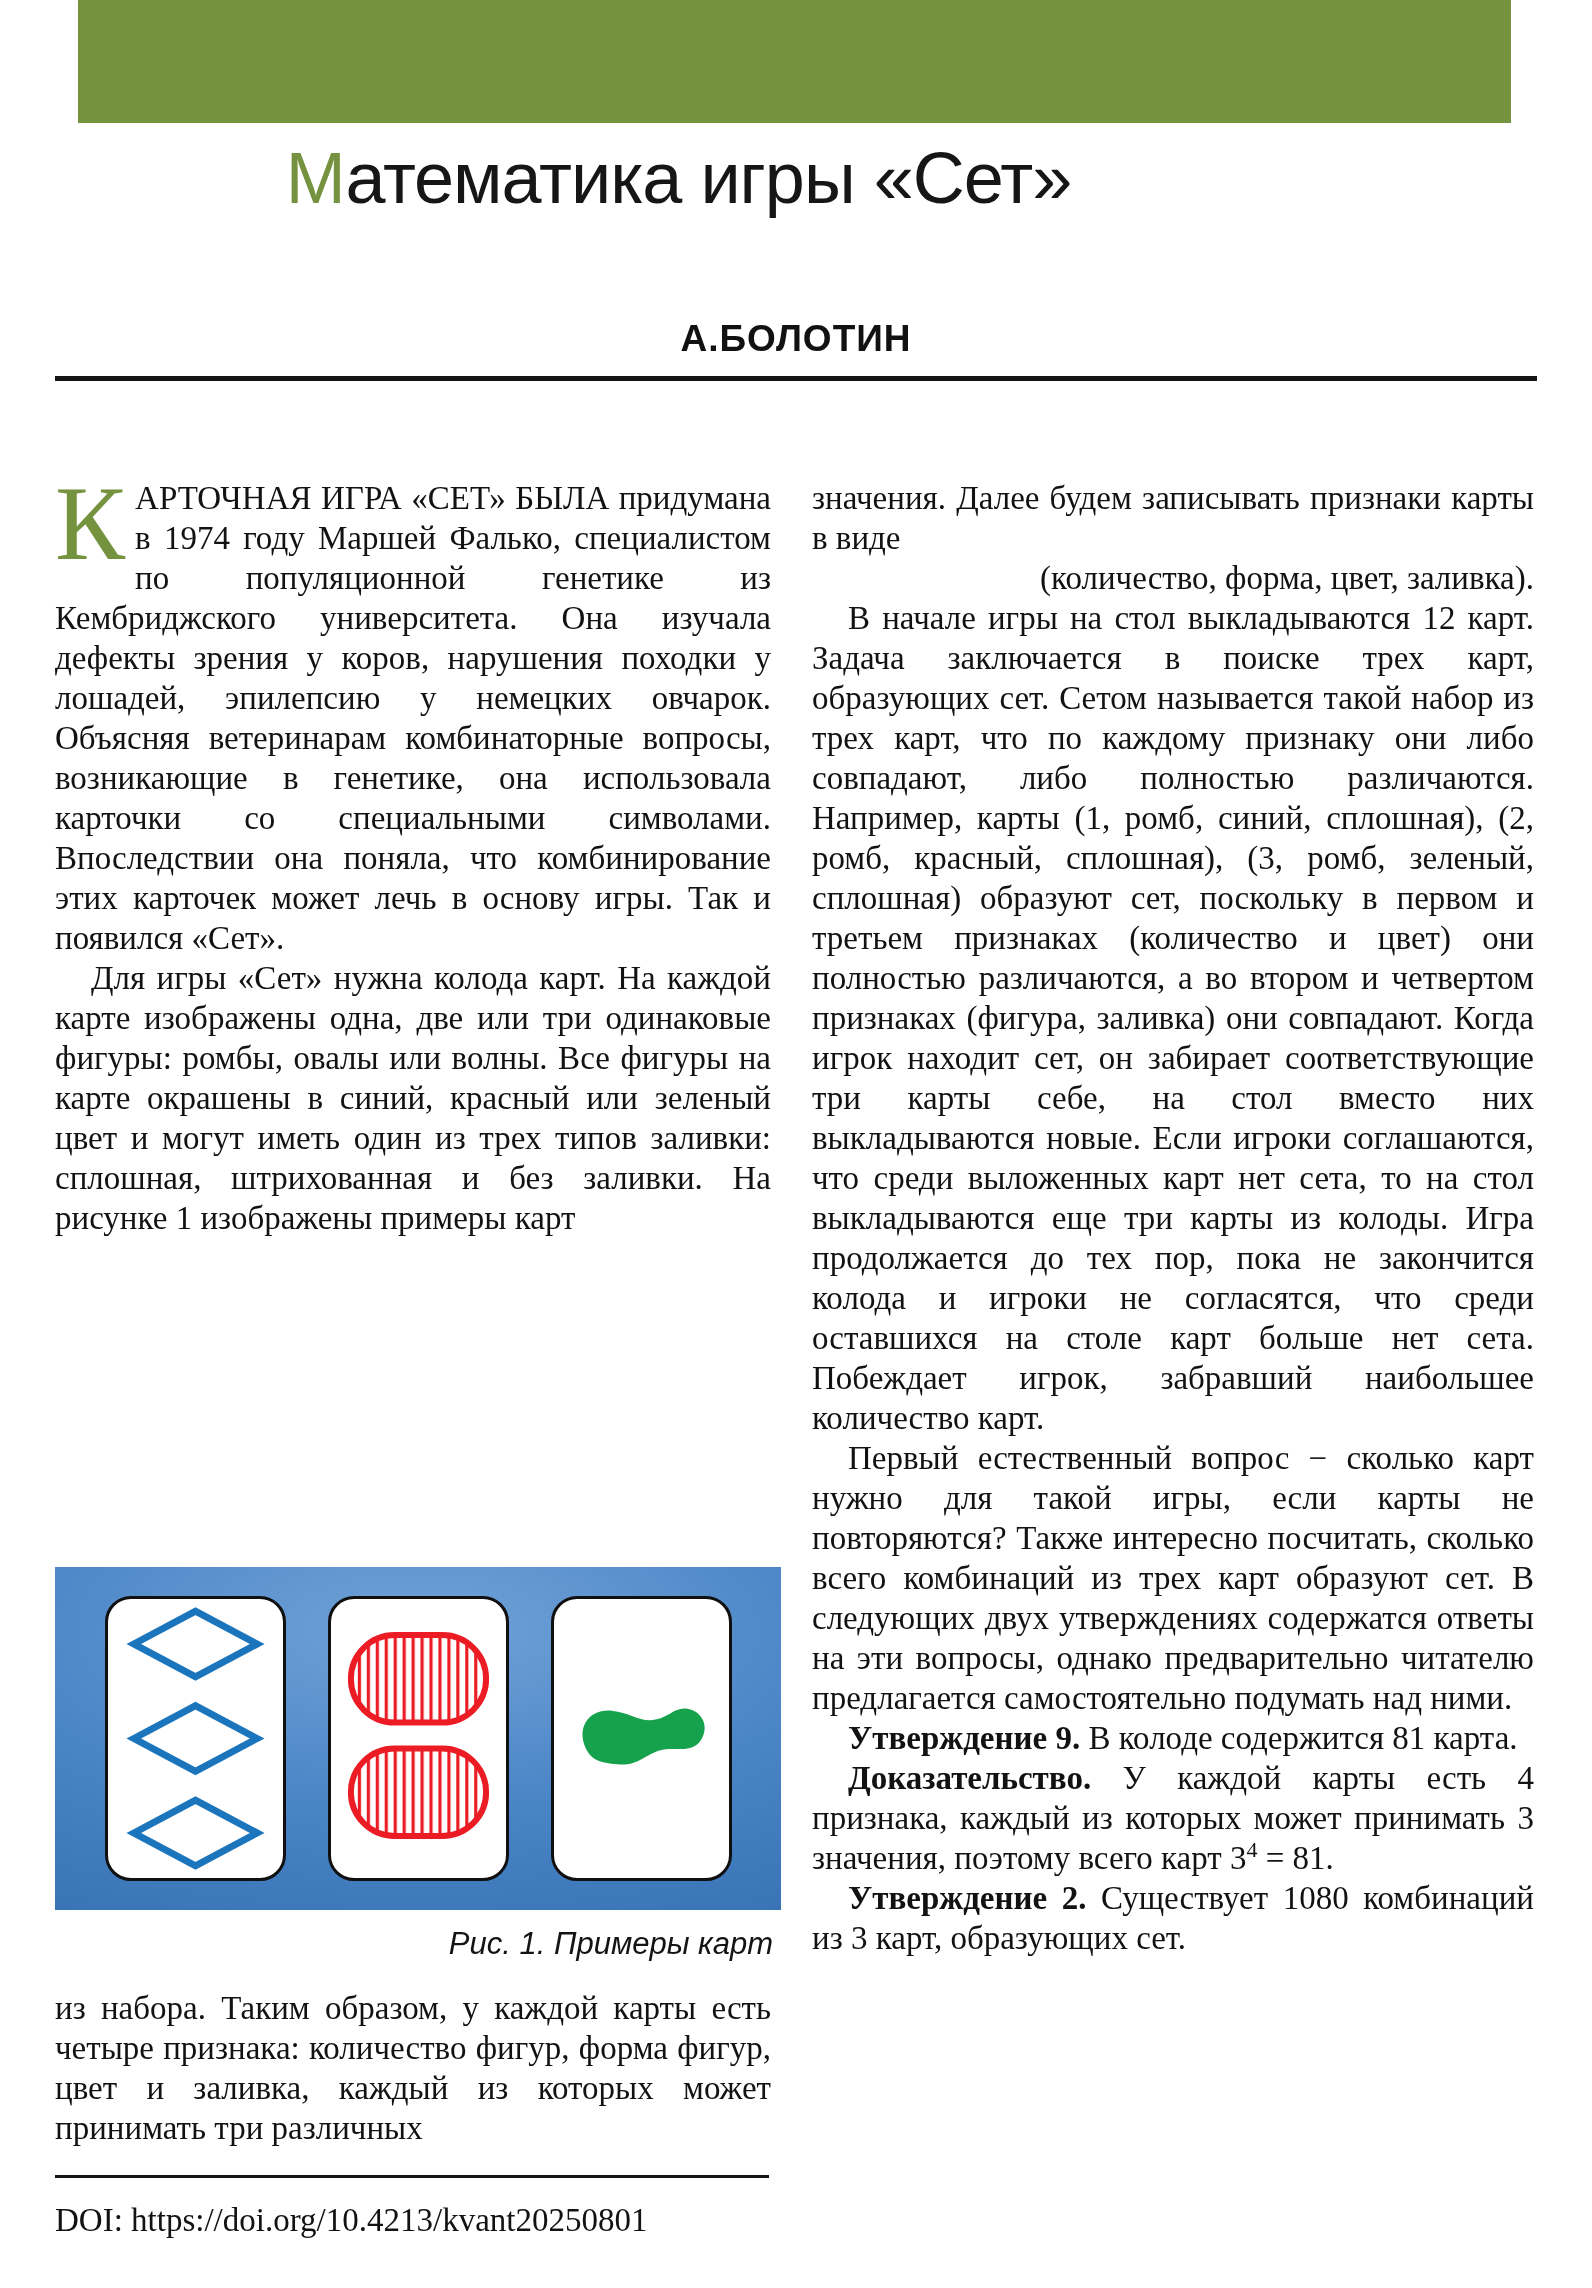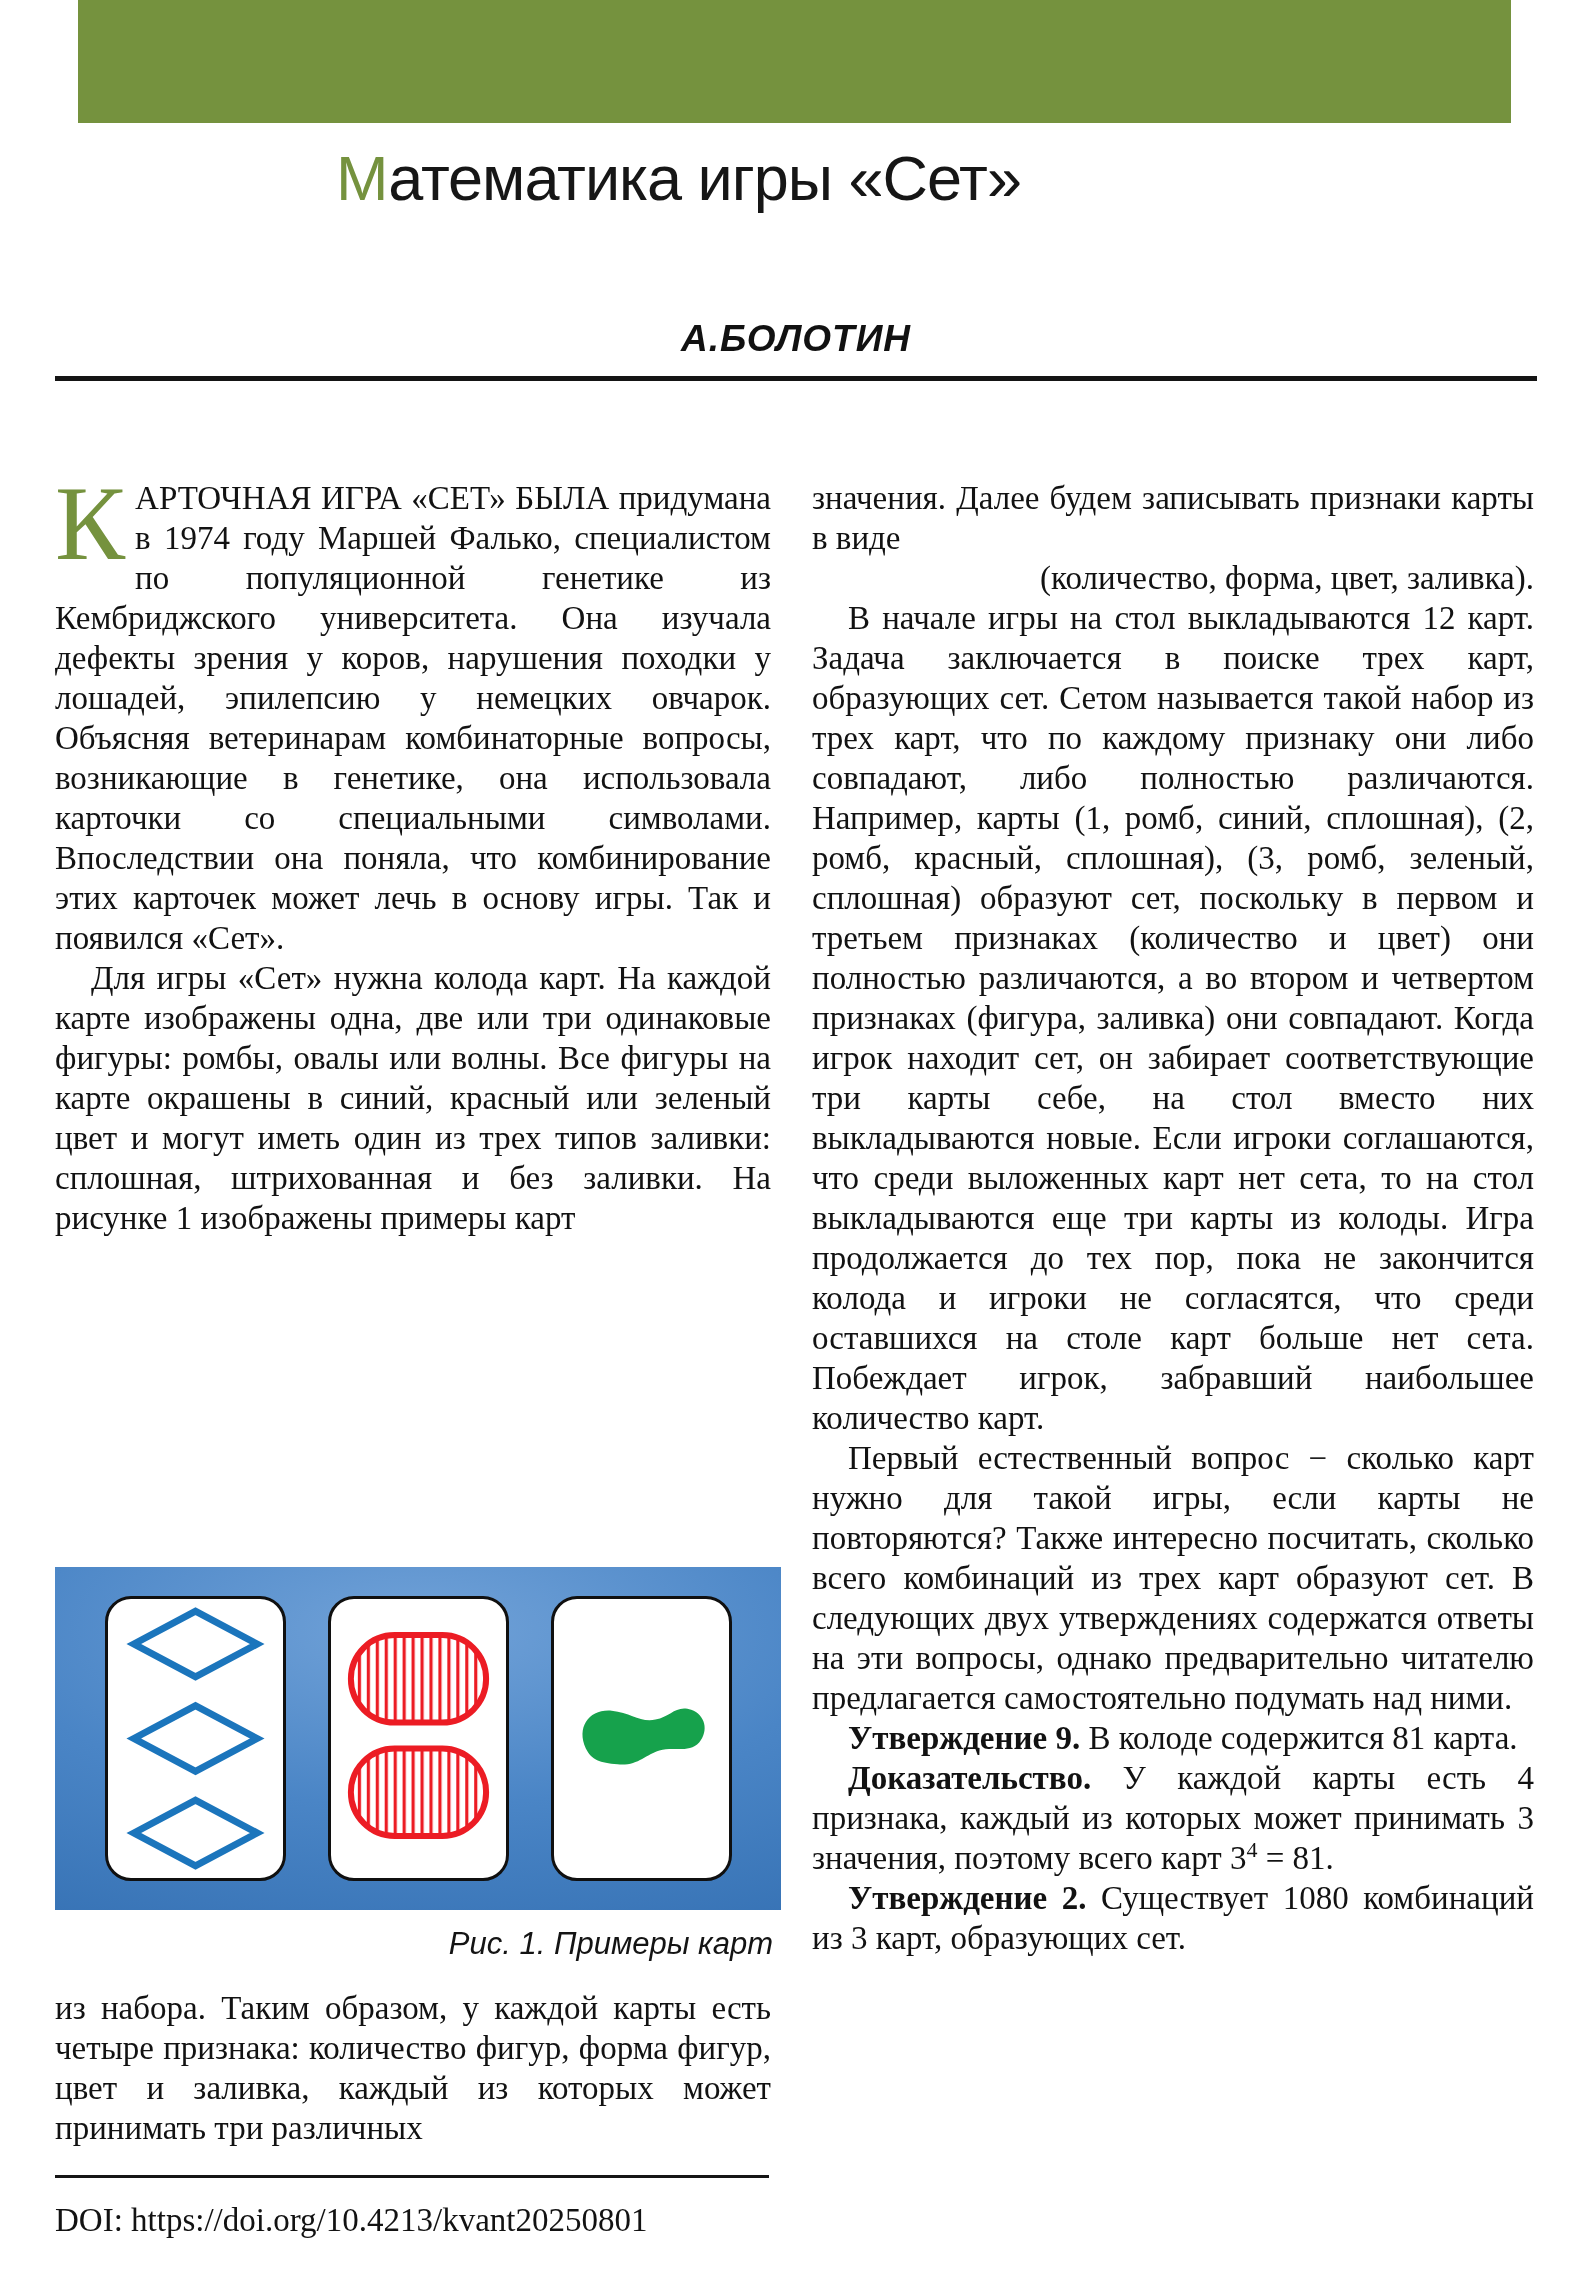--- a/index.html
+++ b/index.html
@@ -7,27 +7,27 @@
     width:1592px; height:2289px; background:#ffffff; position:relative;
     font-family:"Liberation Serif", serif; color:#121212;
     -webkit-font-smoothing:antialiased;
   }
   .topbar {
     position:absolute; left:78px; top:0; width:1433px; height:123px;
     background:#75923E;
   }
   .title {
     position:absolute; left:0; top:125px; width:1357px; text-align:center;
-    font-family:"Liberation Sans", sans-serif; font-size:63px; line-height:107px;
+    font-family:"Liberation Sans", sans-serif; font-size:72px; line-height:107px;
     letter-spacing:-1px; color:#161616; white-space:nowrap;
   }
   .title-initial { color:#75923E; }
   .author {
     position:absolute; left:0; top:318px; width:1592px; text-align:center;
-    font-family:"Liberation Sans", sans-serif; font-style:italic; font-weight:bold;
+    font-family:"Liberation Sans", sans-serif; font-weight:bold;
     font-size:37px; letter-spacing:1px; color:#111;
   }
   .rule-author {
     position:absolute; left:55px; top:376px; width:1482px; height:5px; background:#151515;
   }
   .textcol {
     position:absolute; font-size:33px; line-height:40px; text-align:justify;
     color:#121212; overflow:hidden;
   }
   .textcol p { margin:0; }

